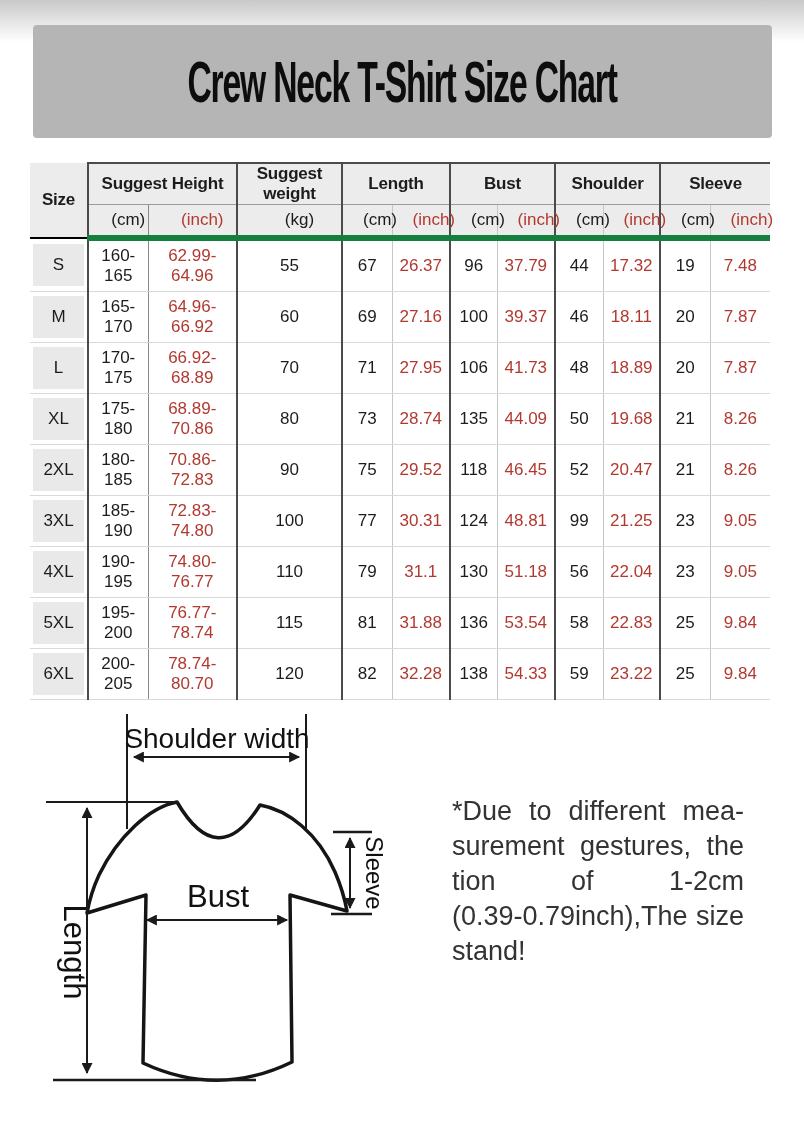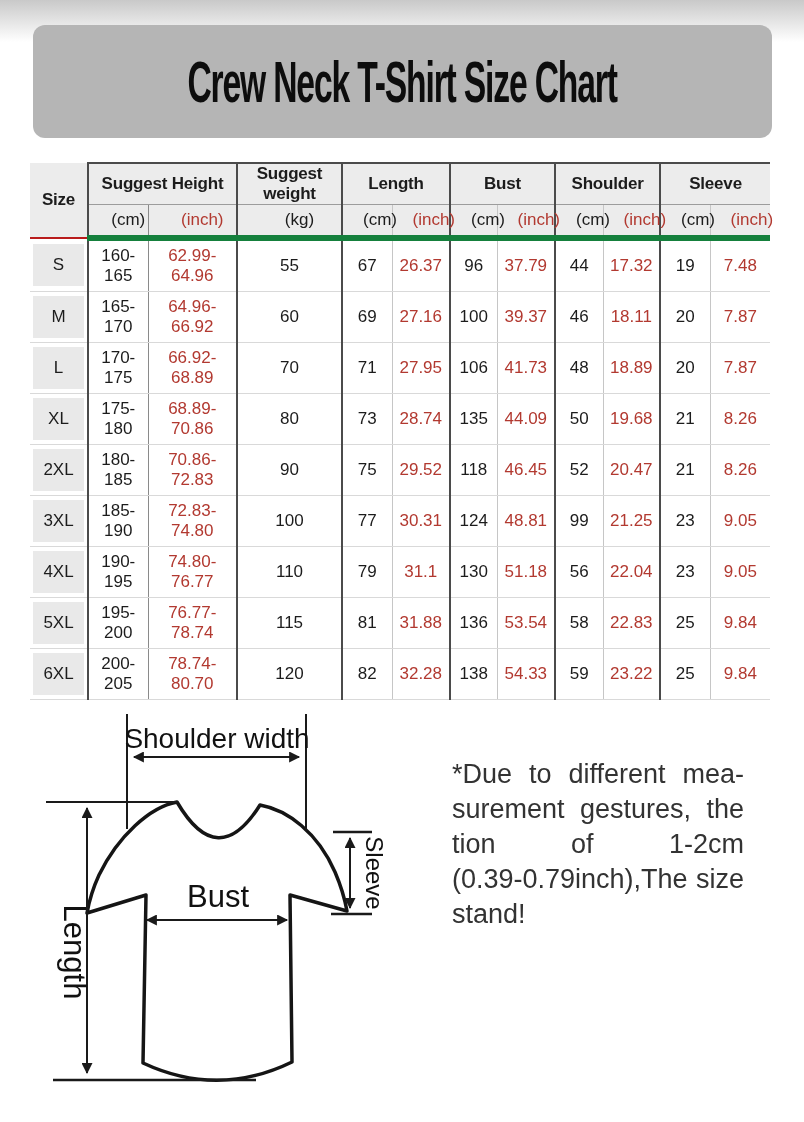--- a/index.html
+++ b/index.html
@@ -1,46 +1,46 @@
 <!DOCTYPE html>
 <html style="--accent_red: #b23930; --banner_gray: #b5b5b5; --header_bg: #ececec; --chip_gray: #e9e9e9; --text_dark: #1c1c1c;"><head>
 <meta charset="utf-8">
 <style>
   html,body{margin:0;padding:0;background:#fff;}
   .page{position:relative;width:804px;height:1122px;background:#fff;overflow:hidden;
         font-family:"Liberation Sans","DejaVu Sans",sans-serif;}
   .top-fade{position:absolute;left:0;top:0;width:804px;height:42px;
             background:linear-gradient(#c9c9c9,#ffffff);}
   
-  .banner{position:absolute;left:33px;top:25px;width:739px;height:113px;border-radius:12px;
+  .banner{position:absolute;left:33px;top:25px;width:739px;height:113px;border-radius:4px;
           background:var(--banner_gray,#b5b5b5);display:flex;align-items:center;justify-content:center;}
   .banner .title{display:inline-block;font-size:58px;font-weight:700;letter-spacing:-2px;
           color:#0d0d0d;transform:scaleX(0.58);white-space:nowrap;}
   
   .tbl-wrap{position:absolute;left:30px;top:162px;width:740px;}
   table{border-collapse:collapse;table-layout:fixed;width:740px;}
   th,td{padding:0;text-align:center;vertical-align:middle;font-size:17px;color:var(--text_dark,#1c1c1c);}
   thead th{background:var(--header_bg,#ececec);font-weight:400;}
   tr.grp th{height:36px;font-weight:600;letter-spacing:-0.2px;}
   tr.grp th.top{border-top:2px solid #4b4b4b;border-bottom:1px solid #9c9c9c;}
   tr.units th{height:30px;border-bottom:6px solid #15803d;padding-left:20px;}
-  th.size-head{border-bottom:2px solid #b91c1c;font-weight:600;}
+  th.size-head{border-bottom:2px solid #000000;font-weight:600;}
   .gd{border-left:2px solid #4b4b4b;}
   .md{border-left:1px solid #8a8a8a;}
   .ld{border-left:1px solid #c6c6c6;}
   .red{color:var(--accent_red,#b23930);}
   tbody td{height:50px;border-bottom:1px solid #d9d9d9;background:#fff;}
   td.size-cell{padding:0;}
   .chip{margin:4px 3px;height:42px;background:var(--chip_gray,#e9e9e9);
         display:flex;align-items:center;justify-content:center;font-size:17px;color:#1c1c1c;}
   td.inch{color:var(--accent_red,#b23930);}
   
   .diagram{position:absolute;left:0;top:700px;width:440px;height:422px;}
   
-  .note{position:absolute;left:452px;top:757px;width:292px;font-size:27px;line-height:35px;
+  .note{position:absolute;left:452px;top:794px;width:292px;font-size:27px;line-height:35px;
         color:#333;}
   .note-line{text-align:justify;text-align-last:justify;white-space:nowrap;}
   .note-line.last{text-align-last:left;}
 </style>
 </head>
 <body>
 
 <div class="page">
   <div class="top-fade"></div>
 

